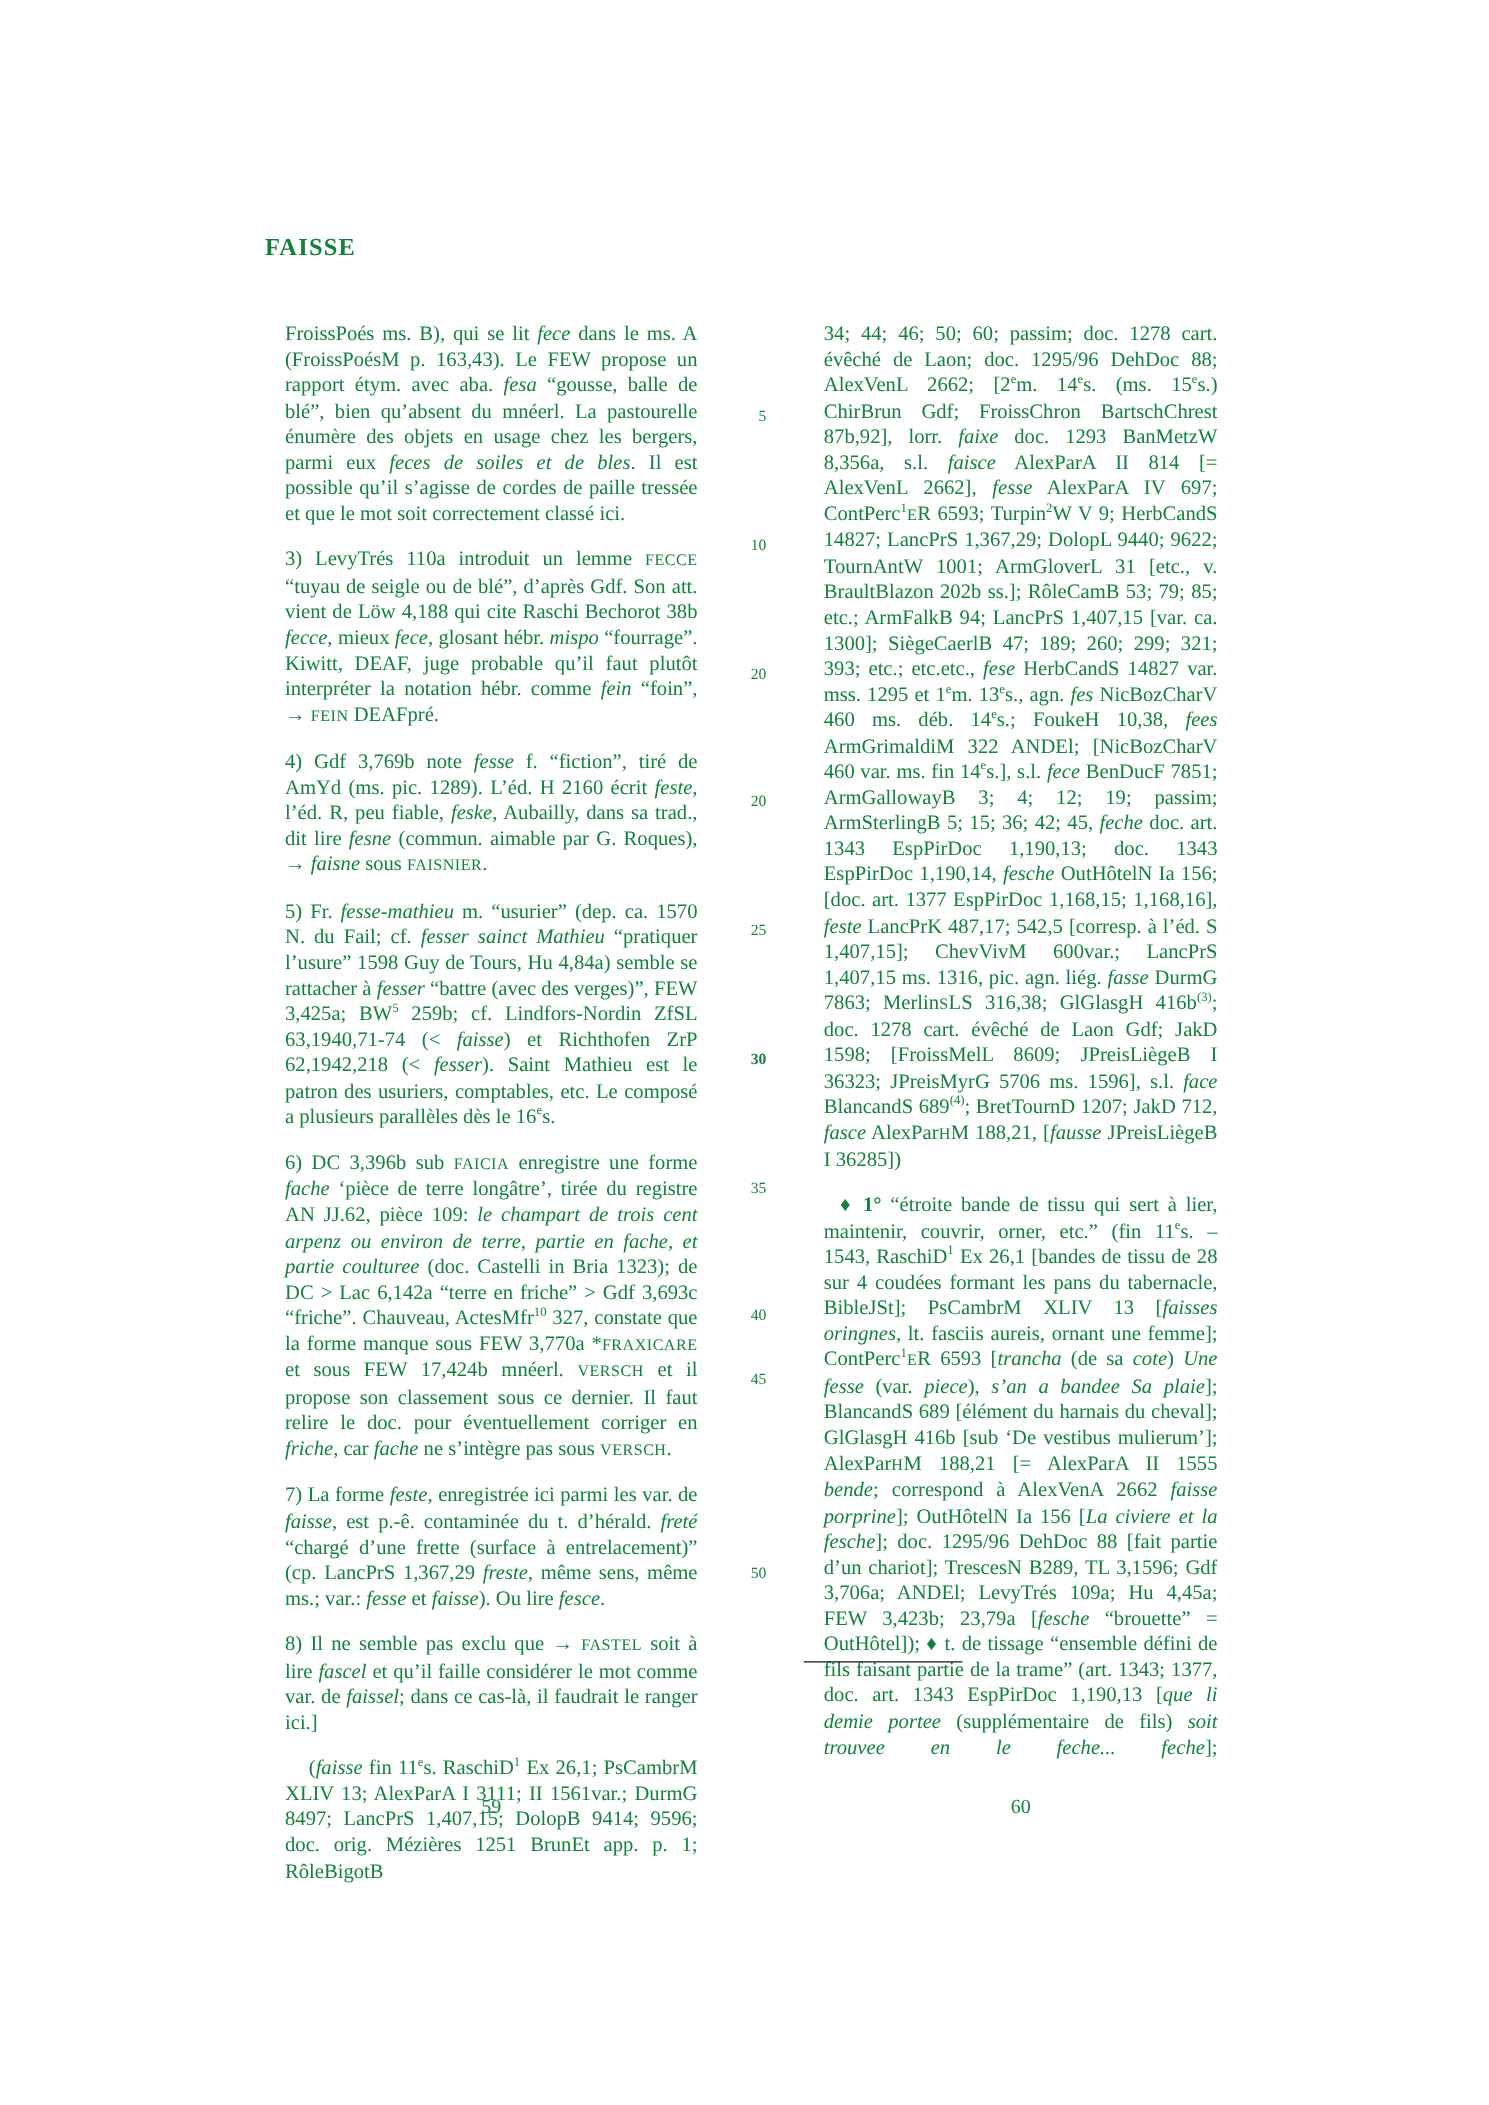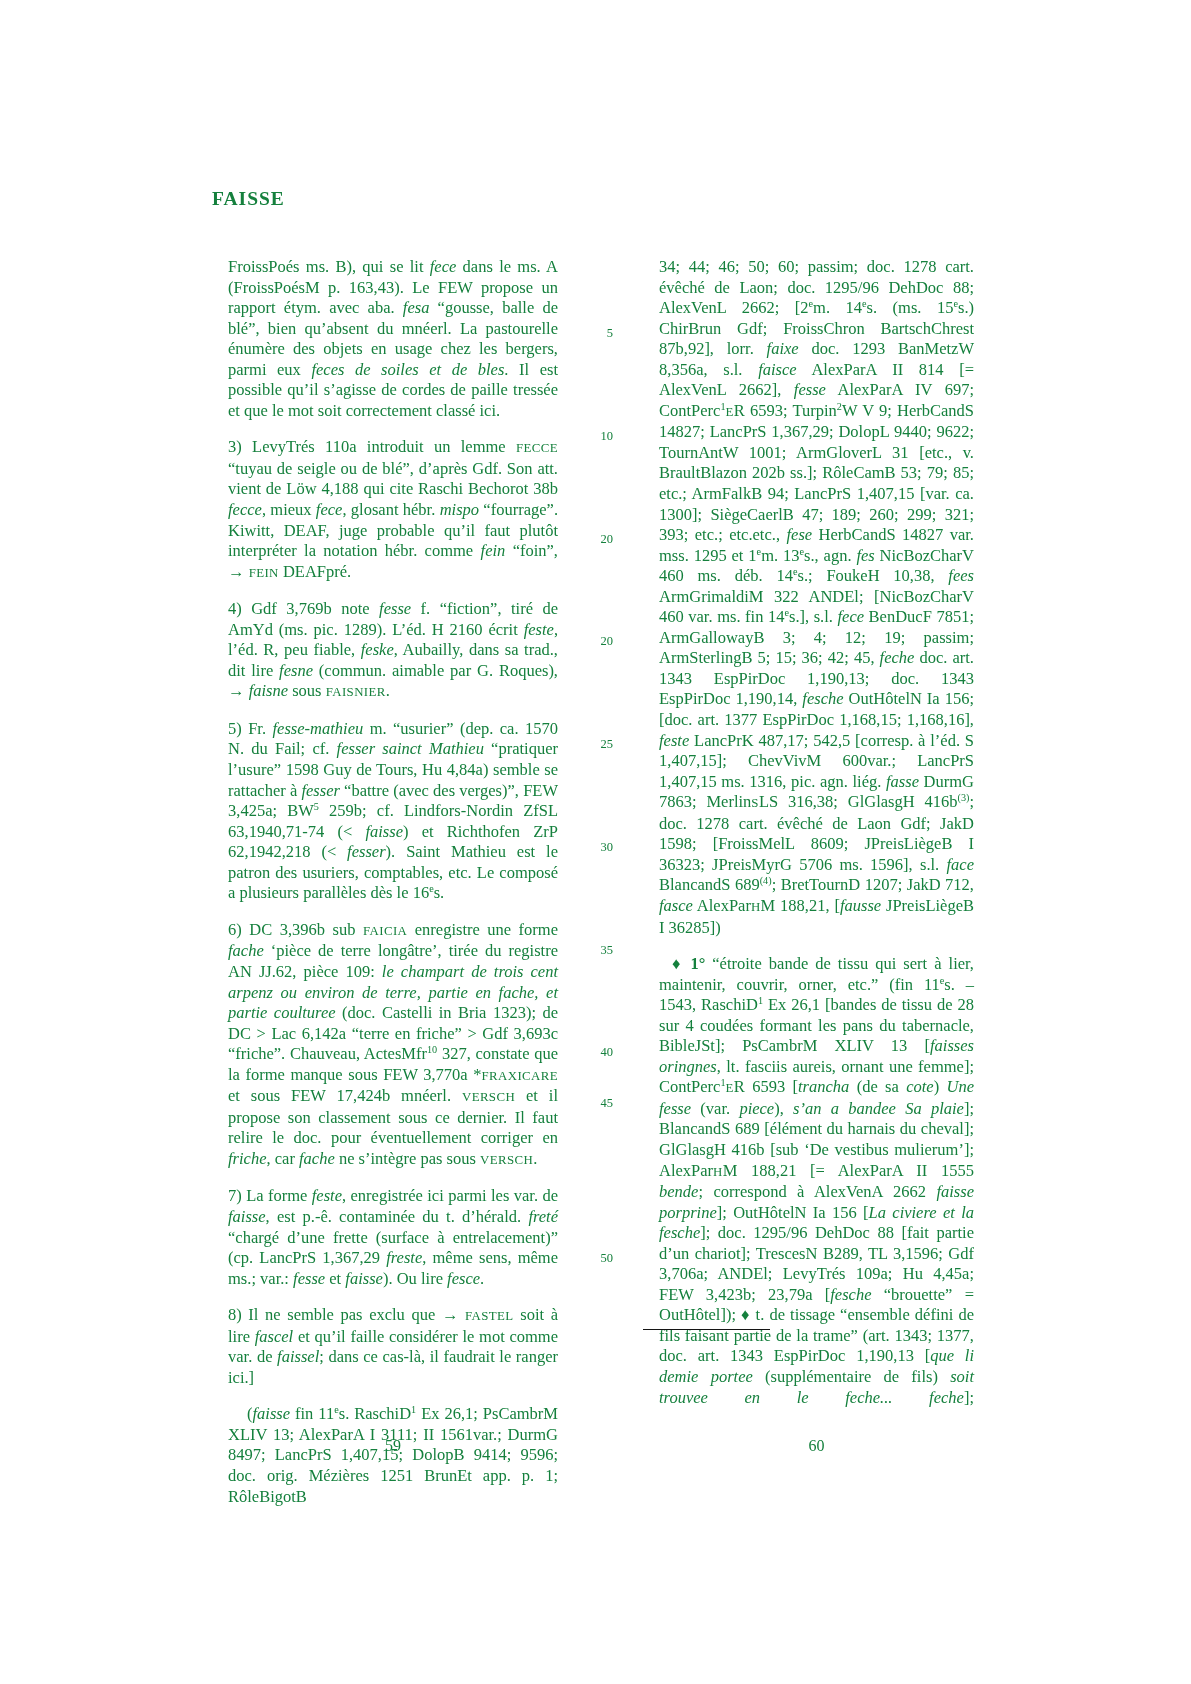--- a/index.html
+++ b/index.html
@@ -59,21 +59,21 @@
       <p class="para"><span>8) Il ne semble pas exclu que → </span><span class="s-sc">FASTEL</span><span> soit à lire </span><span class="s-i">fascel</span><span> et qu’il faille considérer le mot comme var. de </span><span class="s-i">faissel</span><span>; dans ce cas-là, il faudrait le ranger ici.]</span></p>
       <p class="para indent cont"><span>(</span><span class="s-i">faisse</span><span> fin 11</span><span class="s-sup">e</span><span>s. RaschiD</span><span class="s-sup">1</span><span> Ex 26,1; PsCambrM XLIV 13; AlexParA I 3111; II 1561var.; DurmG 8497; LancPrS 1,407,15; DolopB 9414; 9596; doc. orig. Mézières 1251 BrunEt app. p. 1; RôleBigotB</span></p>
     </div>
 
   <div class="gutter">
       <div class="gutter-num" style="top: 82.2px;">5</div>
       <div class="gutter-num" style="top: 184.95px;">10</div>
       <div class="gutter-num" style="top: 287.7px;">20</div>
       <div class="gutter-num" style="top: 390.45px;">20</div>
       <div class="gutter-num" style="top: 493.2px;">25</div>
-      <div class="gutter-num" style="top: 595.95px;">30</div>
+      <div class="gutter-num" style="top: 595.95px; font-weight: bold;">30</div>
       <div class="gutter-num" style="top: 698.7px;">35</div>
       <div class="gutter-num" style="top: 801.45px;">40</div>
       <div class="gutter-num" style="top: 852px;">45</div>
       <div class="gutter-num" style="top: 1006.95px;">50</div>
     </div>
 
   <div class="col col-right">
       <p class="para"><span>34; 44; 46; 50; 60; passim; doc. 1278 cart. évêché de Laon; doc. 1295/96 DehDoc 88; AlexVenL 2662; [2</span><span class="s-sup">e</span><span>m. 14</span><span class="s-sup">e</span><span>s. (ms. 15</span><span class="s-sup">e</span><span>s.) ChirBrun Gdf; FroissChron BartschChrest 87b,92], lorr. </span><span class="s-i">faixe</span><span> doc. 1293 BanMetzW 8,356a, s.l. </span><span class="s-i">faisce</span><span> AlexParA II 814 [= AlexVenL 2662], </span><span class="s-i">fesse</span><span> AlexParA IV 697; ContPerc</span><span class="s-sup">1</span><span class="s-sc">E</span><span>R 6593; Turpin</span><span class="s-sup">2</span><span>W V 9; HerbCandS 14827; LancPrS 1,367,29; DolopL 9440; 9622; TournAntW 1001; ArmGloverL 31 [etc., v. BraultBlazon 202b ss.]; RôleCamB 53; 79; 85; etc.; ArmFalkB 94; LancPrS 1,407,15 [var. ca. 1300]; SiègeCaerlB 47; 189; 260; 299; 321; 393; etc.; etc.etc., </span><span class="s-i">fese</span><span> HerbCandS 14827 var. mss. 1295 et 1</span><span class="s-sup">e</span><span>m. 13</span><span class="s-sup">e</span><span>s., agn. </span><span class="s-i">fes</span><span> NicBozCharV 460 ms. déb. 14</span><span class="s-sup">e</span><span>s.; FoukeH 10,38, </span><span class="s-i">fees</span><span> ArmGrimaldiM 322 ANDEl; [NicBozCharV 460 var. ms. fin 14</span><span class="s-sup">e</span><span>s.], s.l. </span><span class="s-i">fece</span><span> BenDucF 7851; ArmGallowayB 3; 4; 12; 19; passim; ArmSterlingB 5; 15; 36; 42; 45, </span><span class="s-i">feche</span><span> doc. art. 1343 EspPirDoc 1,190,13; doc. 1343 EspPirDoc 1,190,14, </span><span class="s-i">fesche</span><span> OutHôtelN Ia 156; [doc. art. 1377 EspPirDoc 1,168,15; 1,168,16], </span><span class="s-i">feste</span><span> LancPrK 487,17; 542,5 [corresp. à l’éd. S 1,407,15]; ChevVivM 600var.; LancPrS 1,407,15 ms. 1316, pic. agn. liég. </span><span class="s-i">fasse</span><span> DurmG 7863; Merlin</span><span class="s-sc">S</span><span>LS 316,38; GlGlasgH 416b</span><span class="s-sup">(3)</span><span>; doc. 1278 cart. évêché de Laon Gdf; JakD 1598; [FroissMelL 8609; JPreisLiègeB I 36323; JPreisMyrG 5706 ms. 1596], s.l. </span><span class="s-i">face</span><span> BlancandS 689</span><span class="s-sup">(4)</span><span>; BretTournD 1207; JakD 712, </span><span class="s-i">fasce</span><span> AlexPar</span><span class="s-sc">H</span><span>M 188,21, [</span><span class="s-i">fausse</span><span> JPreisLiègeB I 36285])</span></p>
       <p class="para indent-sm cont"><span>♦ </span><span class="s-b">1°</span><span> “étroite bande de tissu qui sert à lier, maintenir, couvrir, orner, etc.” (fin 11</span><span class="s-sup">e</span><span>s. – 1543, RaschiD</span><span class="s-sup">1</span><span> Ex 26,1 [bandes de tissu de 28 sur 4 coudées formant les pans du tabernacle, BibleJSt]; PsCambrM XLIV 13 [</span><span class="s-i">faisses oringnes</span><span>, lt. fasciis aureis, ornant une femme]; ContPerc</span><span class="s-sup">1</span><span class="s-sc">E</span><span>R 6593 [</span><span class="s-i">trancha</span><span> (de sa </span><span class="s-i">cote</span><span>) </span><span class="s-i">Une fesse</span><span> (var. </span><span class="s-i">piece</span><span>), </span><span class="s-i">s’an a bandee Sa plaie</span><span>]; BlancandS 689 [élément du harnais du cheval]; GlGlasgH 416b [sub ‘De vestibus mulierum’]; AlexPar</span><span class="s-sc">H</span><span>M 188,21 [= AlexParA II 1555 </span><span class="s-i">bende</span><span>; correspond à AlexVenA 2662 </span><span class="s-i">faisse porprine</span><span>]; OutHôtelN Ia 156 [</span><span class="s-i">La civiere et la fesche</span><span>]; doc. 1295/96 DehDoc 88 [fait partie d’un chariot]; TrescesN B289, TL 3,1596; Gdf 3,706a; ANDEl; LevyTrés 109a; Hu 4,45a; FEW 3,423b; 23,79a [</span><span class="s-i">fesche</span><span> “brouette” = OutHôtel]); ♦ t. de tissage “ensemble défini de fils faisant partie de la trame” (art. 1343; 1377, doc. art. 1343 EspPirDoc 1,190,13 [</span><span class="s-i">que li demie portee</span><span> (supplémentaire de fils) </span><span class="s-i">soit trouvee en le feche... feche</span><span>];</span></p>
     </div>

